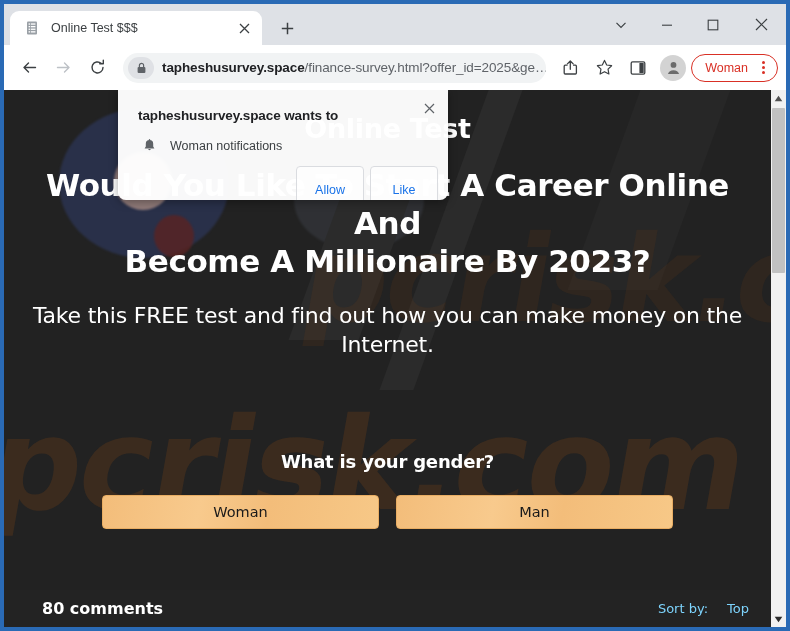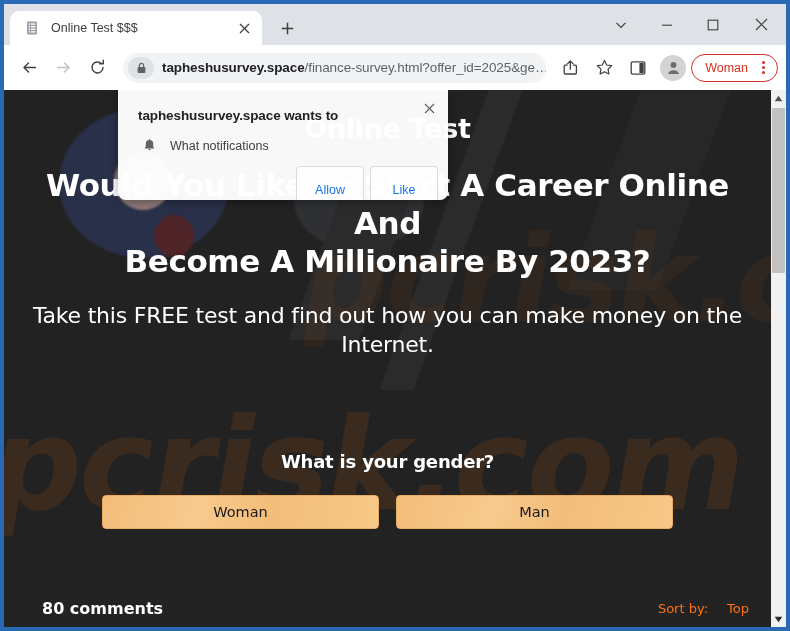--- a/index.html
+++ b/index.html
@@ -345,21 +345,21 @@
     color: #ffffff;
     font-family: "DejaVu Sans", sans-serif;
   }
 
   .sort-wrap {
     margin-left: auto;
     display: flex;
     align-items: flex-end;
     gap: 19px;
     font-size: 13px;
-    color: #f97316;
+    color: #7dd3fc;
     font-family: "DejaVu Sans", sans-serif;
   }
 
   
   .scrollbar {
     position: absolute;
     right: 0; top: 0; bottom: 0;
     width: 15px;
     background: #f1f1f1;
     z-index: 6;
@@ -638,21 +638,21 @@
       </div>
       <div class="perm-title">tapheshusurvey.space wants to</div>
       <div class="perm-row">
         <span class="perm-bell">
           <svg width="13" height="14" viewBox="0 0 13 14">
             <path d="M6.5 1.1 a3.7 3.7 0 0 1 3.7 3.7 v2.6 l1.2 2.1 H1.6 L2.8 7.4 V4.8 A3.7 3.7 0 0 1 6.5 1.1 Z" fill="#5f6368"></path>
             <rect x="5.8" y="0" width="1.4" height="1.5" rx="0.7" fill="#5f6368"></rect>
             <path d="M5.1 10.1 a1.45 1.45 0 0 0 2.8 0 Z" fill="#5f6368"></path>
           </svg>
         </span>
-        <span class="perm-label">What notifications</span>
+        <span class="perm-label">Woman notifications</span>
       </div>
       <div class="perm-actions">
         <div class="perm-btn">Allow</div>
         <div class="perm-btn">Like</div>
       </div>
     </div>
 
   </div>
 </div>
 

